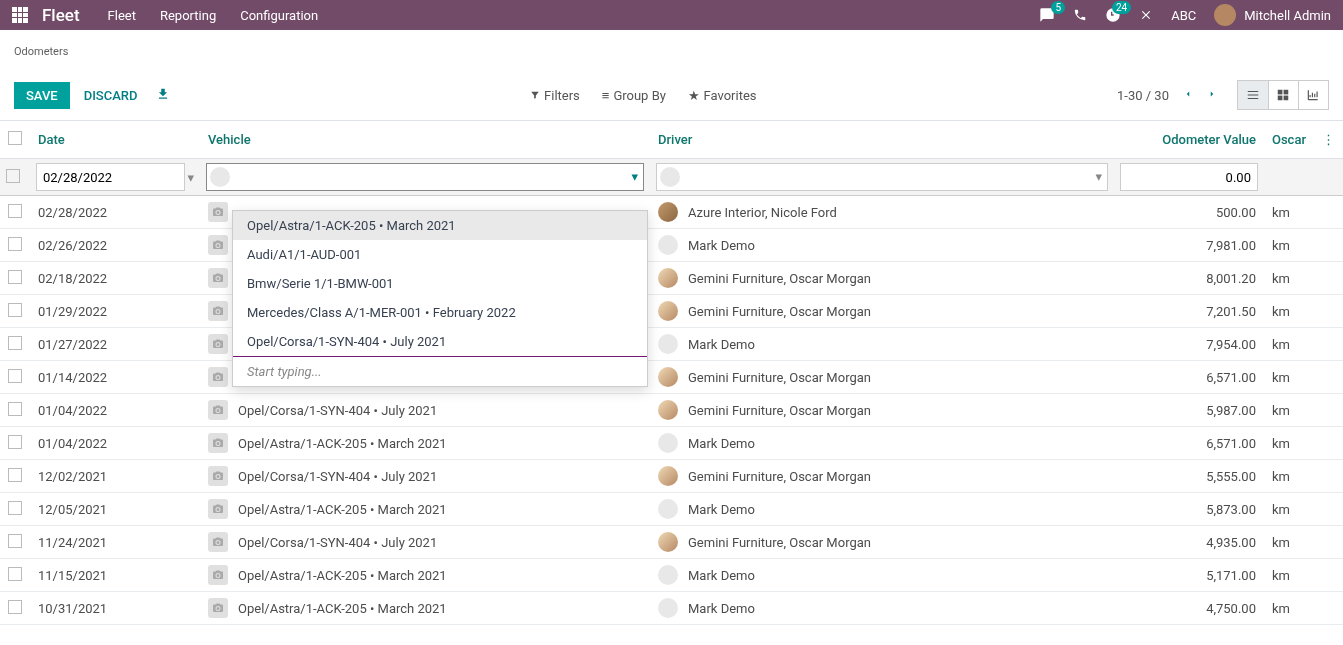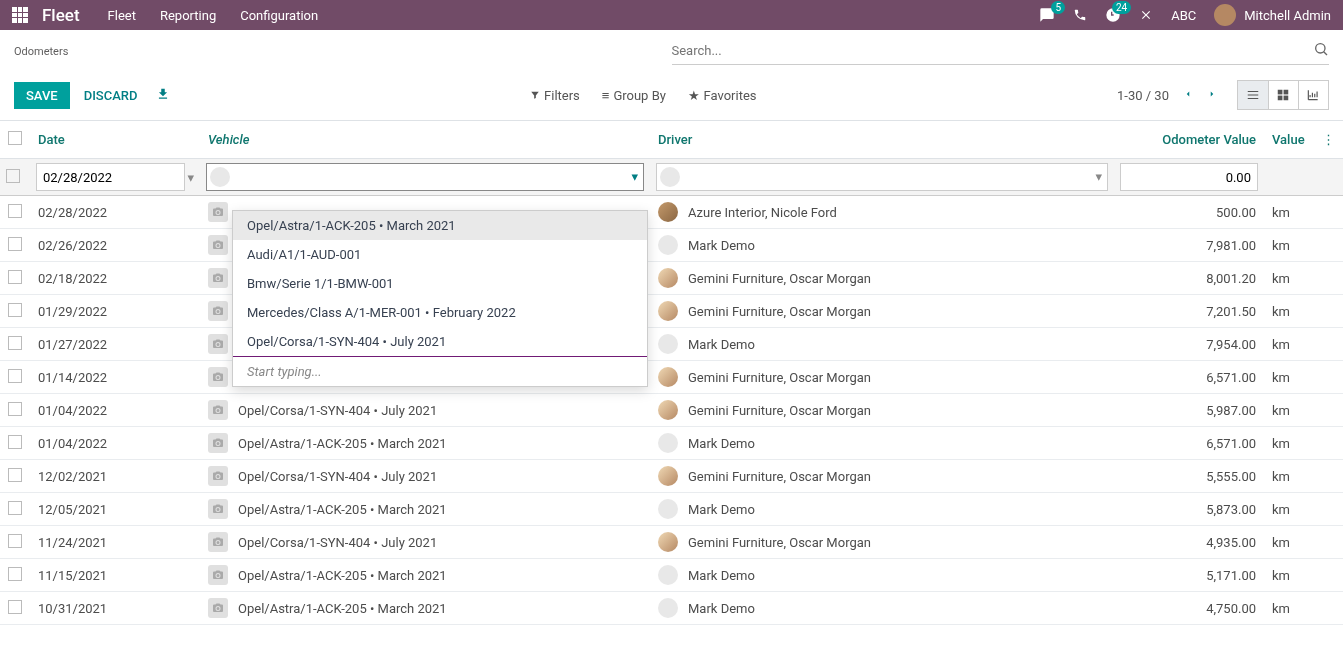--- a/index.html
+++ b/index.html
@@ -117,29 +117,20 @@
     <div style="display:flex;align-items:center;gap:8px;">
       <span class="avatar-sm"></span>
       <span class="user-label">Mitchell Admin</span>
     </div>
   </div>
 </div>
 
 <div class="control-panel">
   <div class="cp-row">
     <span class="breadcrumb">Odometers</span>
-    <div class="search-area">
-      <input class="search-input" placeholder="Search..." style="">
-      <span class="search-icon">
-        <svg width="16" height="16" viewBox="0 0 24 24" fill="none" stroke="#666" stroke-width="2">
-            <circle cx="11" cy="11" r="7"></circle>
-            <path d="M21 21l-5-5"></path>
-          </svg>
-      </span>
-    </div>
   </div>
   <div class="cp-row2">
     <button class="btn-save">SAVE</button>
     <button class="btn-discard">DISCARD</button>
     <span class="btn-export">
       <svg width="14" height="14" viewBox="0 0 24 24" fill="#017e84">
           <path d="M19 9h-4V3H9v6H5l7 7 7-7zM5 18v2h14v-2H5z"></path>
         </svg>
     </span>
     <div class="filter-pill">
@@ -192,24 +183,24 @@
       </div>
     </div>
   </div>
 </div>
 
 <table class="list-view">
   <thead>
     <tr>
       <th style="width:28px;"><span class="chk"></span></th>
       <th style="width:170px;">Date</th>
-      <th style="width:450px;font-style:italic;">Vehicle</th>
+      <th style="width:450px;">Vehicle</th>
       <th>Driver</th>
       <th class="num" style="width:150px;">Odometer Value</th>
-      <th style="width:50px;">Value</th>
+      <th style="width:50px;">Oscar</th>
       <th style="width:24px;"><span class="kebab">⋮</span></th>
     </tr>
   </thead>
   <tbody id="tbody">
     <tr class="edit-row">
       <td><span class="chk"></span></td>
       <td>
         <div class="date-wrap">
           <input class="cell-input" value="02/28/2022" style="">
           <span class="caret">▾</span>

